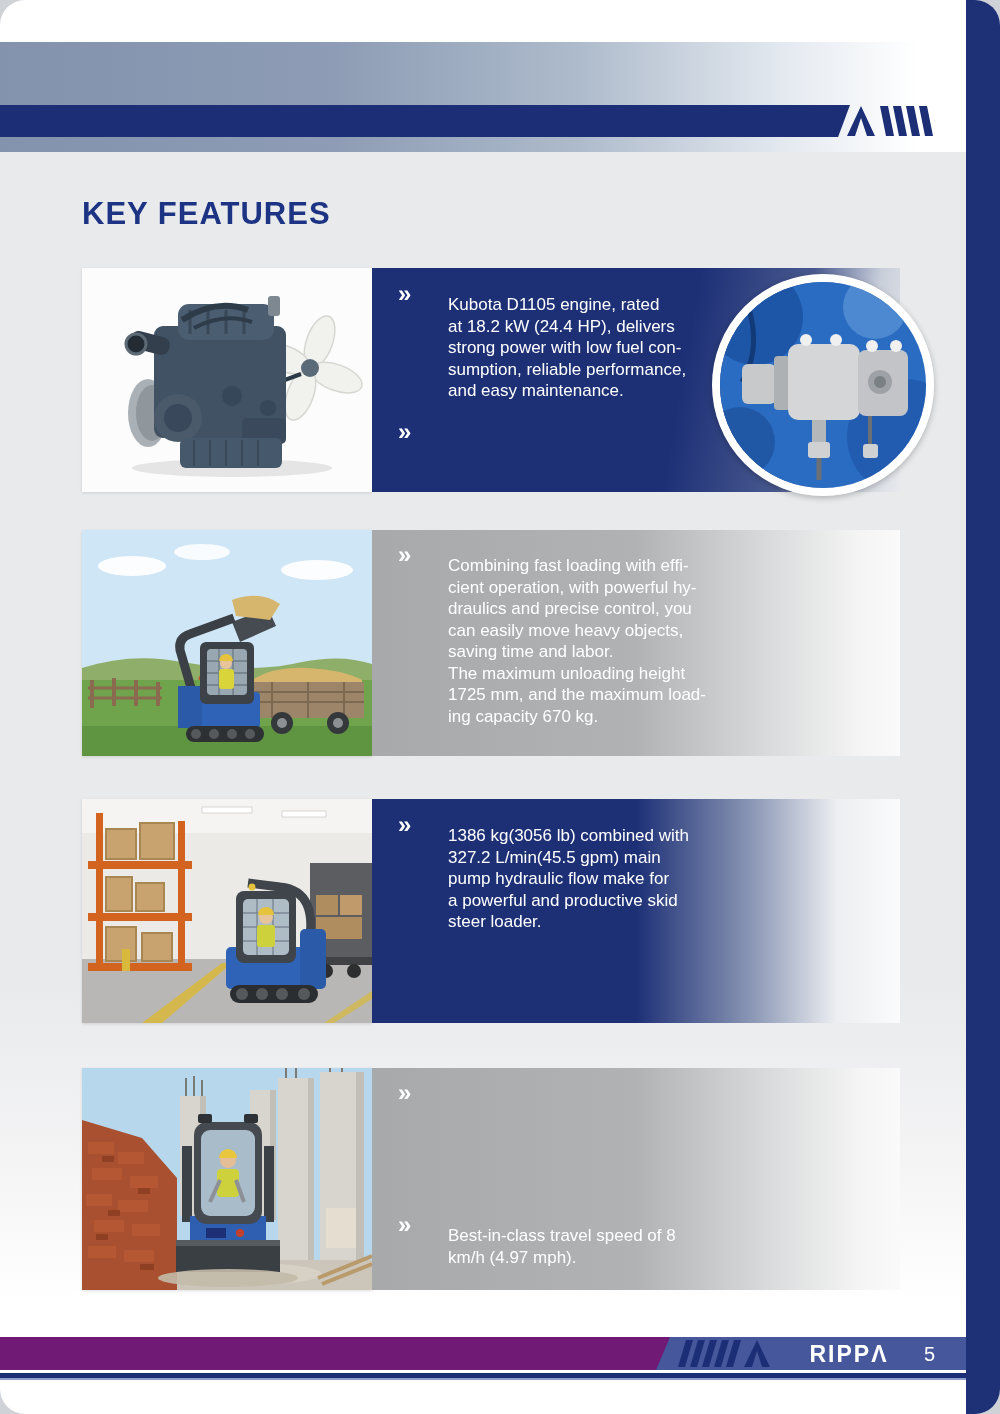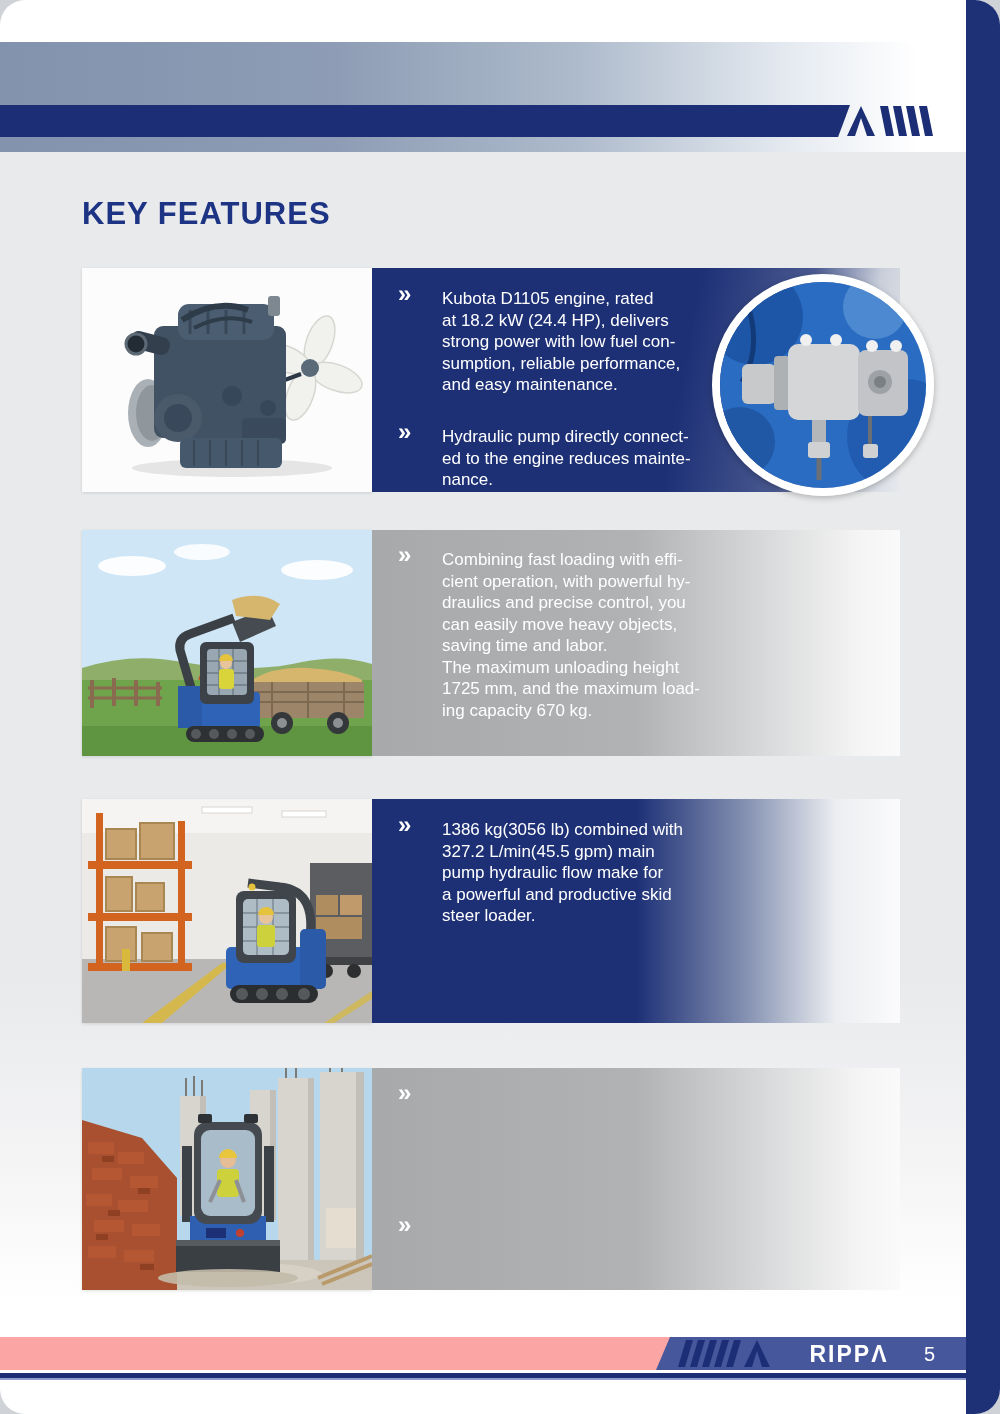--- a/index.html
+++ b/index.html
@@ -19,23 +19,23 @@
   .photo{position:absolute;left:82px;width:290px;background:#fff;overflow:hidden;box-shadow:0 1px 3px rgba(0,0,0,.12);}
   .photo svg{display:block;}
   .panel{position:absolute;left:372px;width:528px;}
   .panel.navy1{background:linear-gradient(100deg,#1d3076 0%,#1d3076 58%,#49598f 78%,#c9cfda 90%,#e7e9ed 100%);}
   .panel.navy2{background:linear-gradient(to right,#1d3076 0%,#1d3076 50%,#8b97b5 72%,#eceef1 88%,#fbfbfc 100%);}
   .panel.gray{background:linear-gradient(to right,#a7a9ab 0%,#b0b2b4 50%,#d9dadb 75%,#f4f4f4 92%,#fafafa 100%);}
   .circle-photo{position:absolute;left:712px;top:274px;width:206px;height:206px;border-radius:50%;
         border:8px solid #ffffff;overflow:hidden;box-shadow:0 2px 6px rgba(0,0,0,.25);}
   .bullet{position:absolute;left:398px;width:440px;display:flex;align-items:flex-start;gap:16px;}
   .chev{font-size:24px;line-height:20px;font-weight:bold;color:#ffffff;letter-spacing:-2px;flex:0 0 24px;}
-  .bullet-text{margin:4px;font-size:17px;line-height:21.5px;color:#ffffff;white-space:pre-line;}
+  .bullet-text{margin:10px;font-size:17px;line-height:21.5px;color:#ffffff;white-space:pre-line;}
   
-  .footer-bar{position:absolute;left:0;top:1337px;width:966px;height:33px;background:#fca5a5;}
+  .footer-bar{position:absolute;left:0;top:1337px;width:966px;height:33px;background:#701a75;}
   .footer-light{position:absolute;left:656px;top:0;width:310px;height:33px;background:#47579c;
         clip-path:polygon(14px 0,100% 0,100% 100%,0 100%);}
   .footer-slashes{position:absolute;left:22px;top:3px;width:120px;height:27px;}
   .footer-brand{position:absolute;left:138px;top:4px;width:110px;text-align:center;color:#ffffff;
         font-size:23px;font-weight:bold;letter-spacing:2px;}
   .footer-page-num{position:absolute;left:268px;top:6px;color:#ffffff;font-size:20px;}
   .footer-rule{position:absolute;left:0;top:1373px;width:966px;height:5px;background:#1c2f76;
         border-bottom:2px solid #8e9dcb;}
 </style>
 </head>
@@ -137,23 +137,20 @@
   <div class="bullet" style="top:284px;">
     <span class="chev">»</span>
     <p class="bullet-text">Kubota D1105 engine, rated
 at 18.2 kW (24.4 HP), delivers
 strong power with low fuel con-
 sumption, reliable performance,
 and easy maintenance.</p>
   </div>
   <div class="bullet" style="top:422px;">
     <span class="chev">»</span>
-    <p class="bullet-text">Hydraulic pump directly connect-
-ed to the engine reduces mainte-
-nance.</p>
   </div>
 
   <div class="photo" style="top:530px;height:226px;">
     <svg viewBox="0 0 290 226" width="290" height="226">
       <rect width="290" height="226" fill="#cfe6f6"></rect>
       <ellipse cx="50" cy="36" rx="34" ry="10" fill="#ffffff" opacity=".9"></ellipse>
       <ellipse cx="120" cy="22" rx="28" ry="8" fill="#ffffff" opacity=".85"></ellipse>
       <ellipse cx="235" cy="40" rx="36" ry="10" fill="#ffffff" opacity=".9"></ellipse>
       <path d="M0 138 q50 -16 100 -6 q70 12 120 0 q40 -8 70 2 v92 h-290 z" fill="#8fae6a"></path>
       <rect x="0" y="150" width="290" height="76" fill="#6fa34c"></rect>
@@ -371,20 +368,22 @@
       <rect x="94" y="172" width="104" height="6" fill="#565b60"></rect>
       <ellipse cx="146" cy="210" rx="70" ry="9" fill="#c3baa9" opacity=".9"></ellipse>
     </svg>
   </div>
   <div class="panel gray" style="top:1068px;height:222px;"></div>
   <div class="bullet" style="top:1083px;">
     <span class="chev">»</span>
   </div>
   <div class="bullet" style="top:1215px;">
     <span class="chev">»</span>
+    <p class="bullet-text">Best-in-class travel speed of 8
+km/h (4.97 mph).</p>
   </div>
 
   <div class="footer-bar">
     <div class="footer-light">
       <div class="footer-slashes">
         <svg width="120" height="27" viewBox="0 0 120 27">
           <polygon points="8,0 15,0 7,27 0,27" fill="#1c2f76"></polygon>
           <polygon points="20,0 27,0 19,27 12,27" fill="#1c2f76"></polygon>
           <polygon points="32,0 39,0 31,27 24,27" fill="#1c2f76"></polygon>
           <polygon points="44,0 51,0 43,27 36,27" fill="#1c2f76"></polygon>

